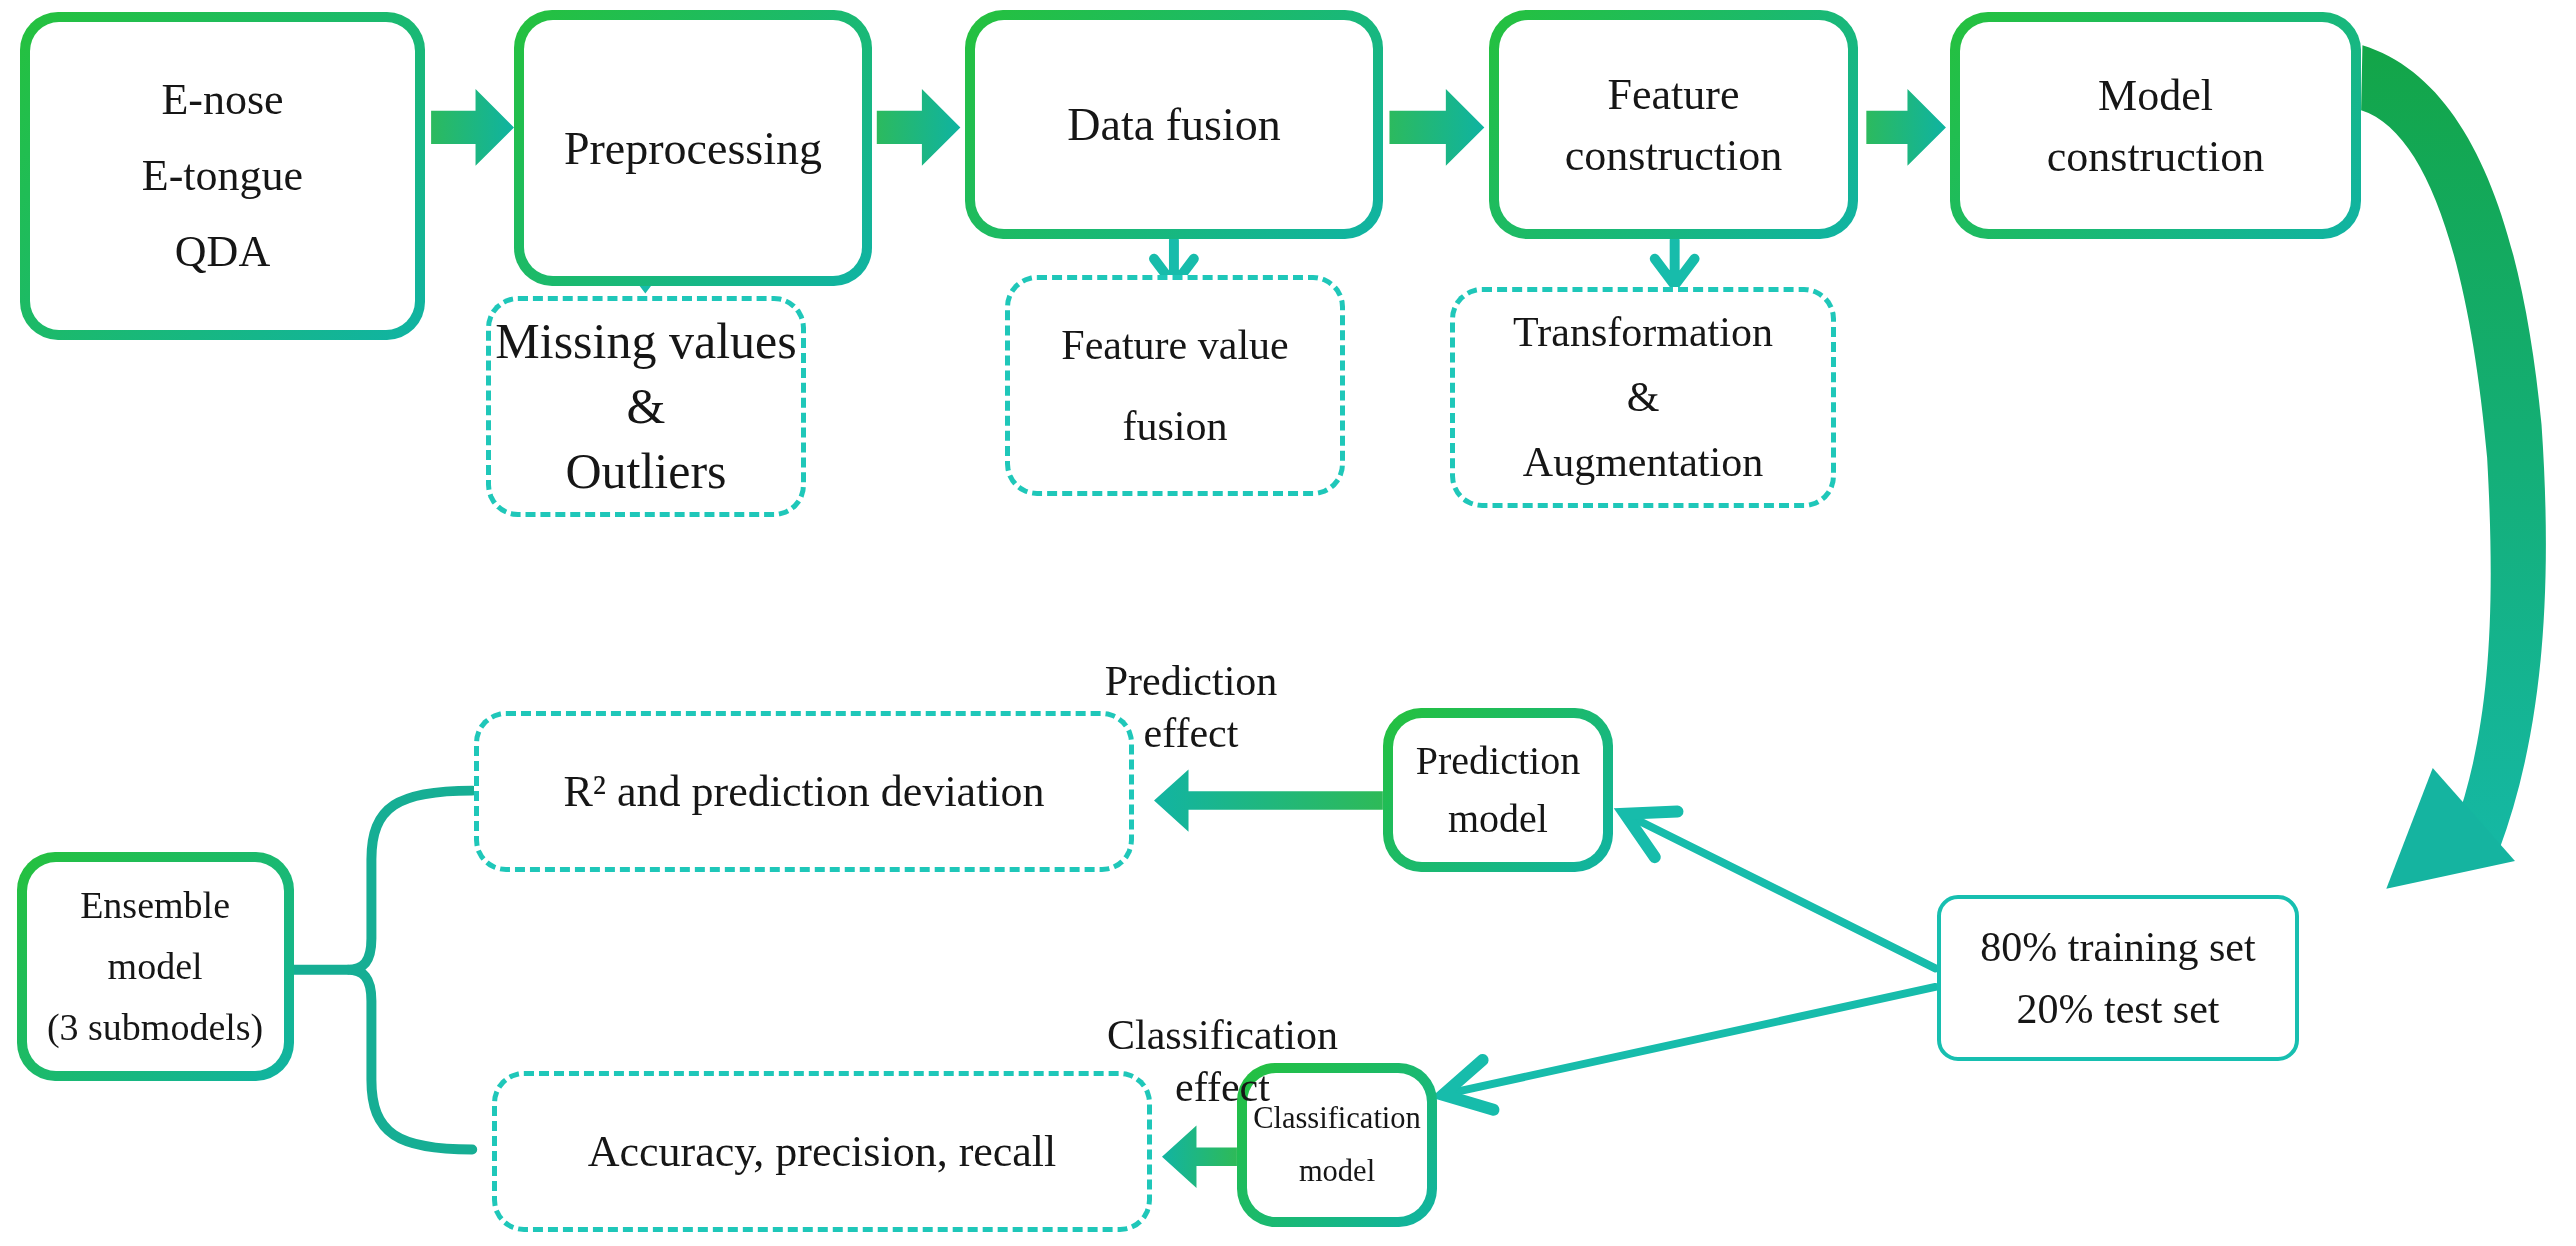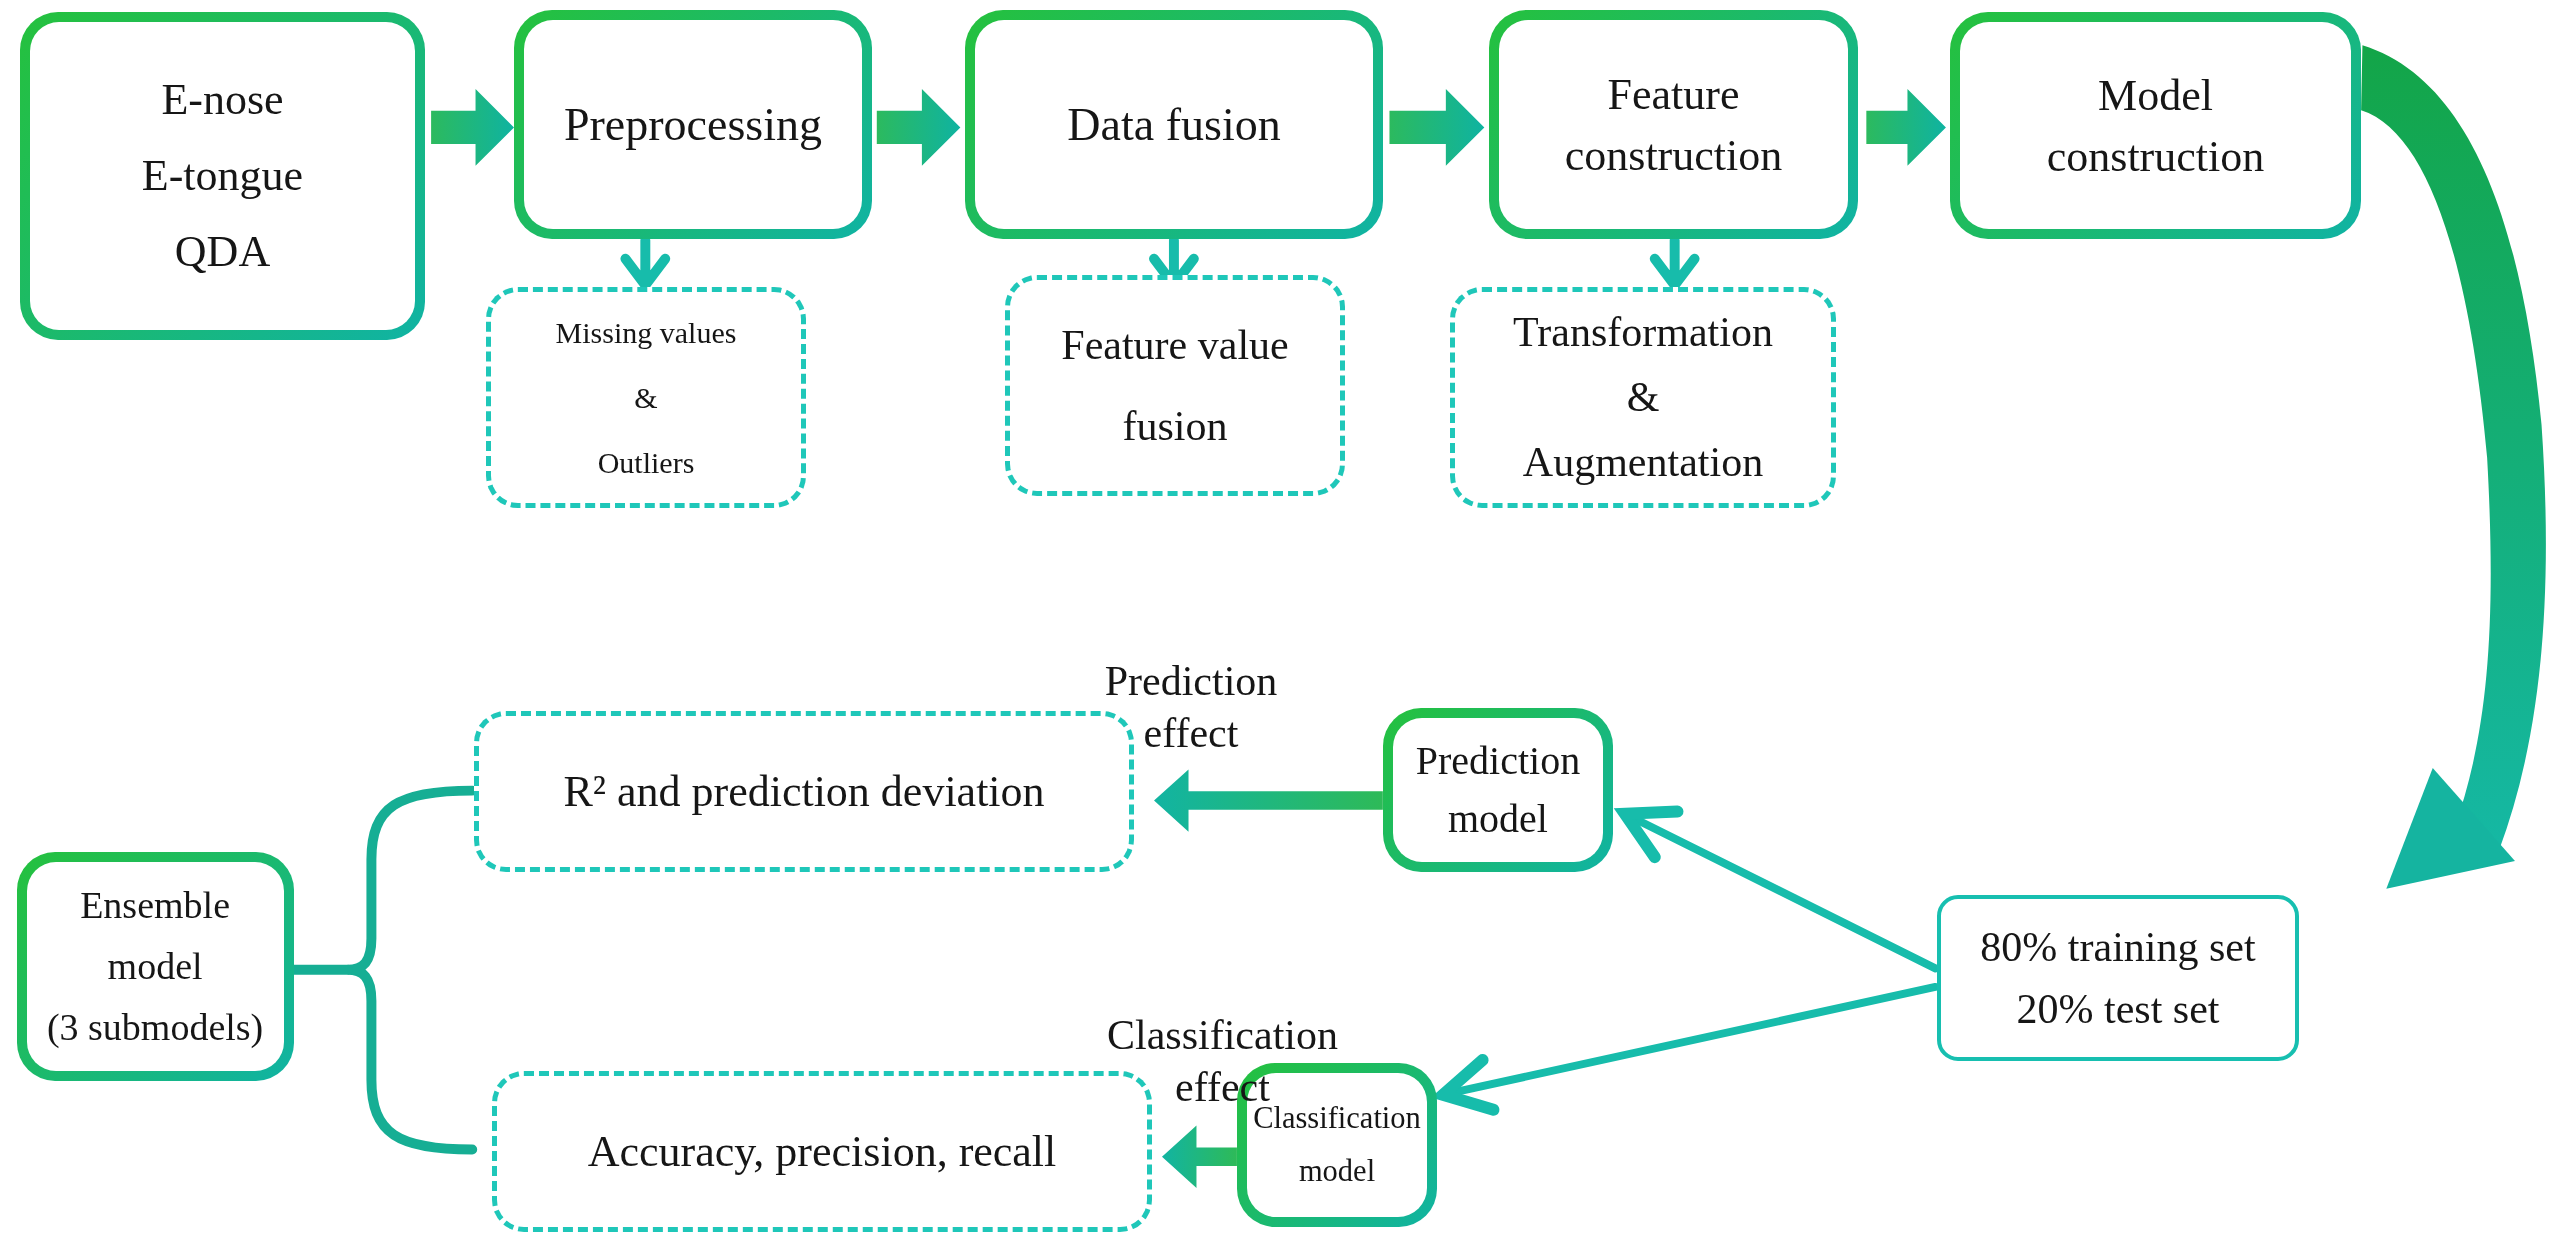--- a/index.html
+++ b/index.html
@@ -79,21 +79,21 @@
 </svg>
 
 <div class="abs gbox" style="left:20px;top:12px;width:405px;height:328px;">
   <div class="inner" style="font-size:44px;line-height:76px;">
     <span>E-nose</span>
     <span>E-tongue</span>
     <span>QDA</span>
   </div>
 </div>
 
-<div class="abs gbox" style="left:514px;top:10px;width:358px;height:229px;">
+<div class="abs gbox" style="left:514px;top:10px;width:358px;height:276px;">
   <div class="inner" style="font-size:46px;">
     <span>Preprocessing</span>
   </div>
 </div>
 
 <div class="abs gbox" style="left:965px;top:10px;width:418px;height:229px;">
   <div class="inner" style="font-size:46px;">
     <span>Data fusion</span>
   </div>
 </div>
@@ -105,21 +105,21 @@
   </div>
 </div>
 
 <div class="abs gbox" style="left:1950px;top:12px;width:411px;height:227px;">
   <div class="inner" style="font-size:44px;line-height:61px;">
     <span>Model</span>
     <span>construction</span>
   </div>
 </div>
 
-<div class="abs dbox" style="left:486px;top:287px;width:320px;height:221px;font-size:30px;line-height:65px;">
+<div class="abs dbox" style="left:486px;top:296px;width:320px;height:221px;font-size:50px;line-height:65px;">
   <span>Missing values</span>
   <span>&amp;</span>
   <span>Outliers</span>
 </div>
 
 <div class="abs dbox" style="left:1005px;top:275px;width:340px;height:221px;font-size:42px;line-height:65px;gap:16px;">
   <span>Feature value</span>
   <span>fusion</span>
 </div>
 

